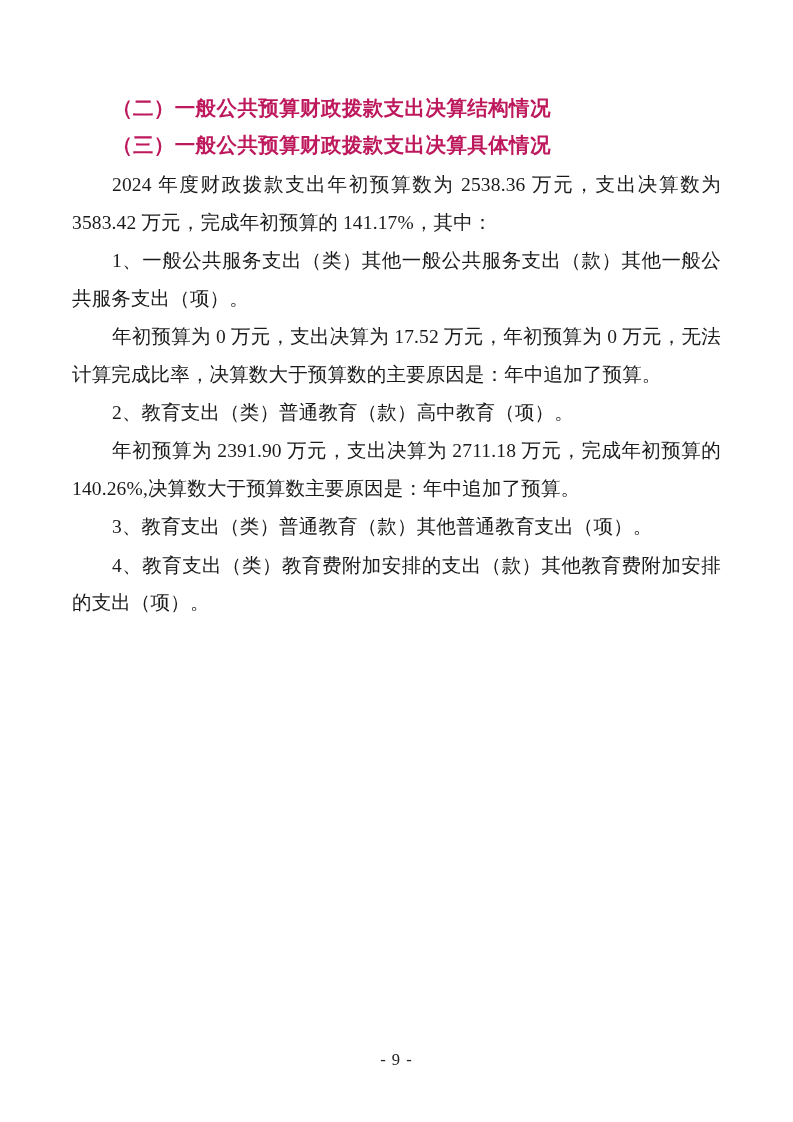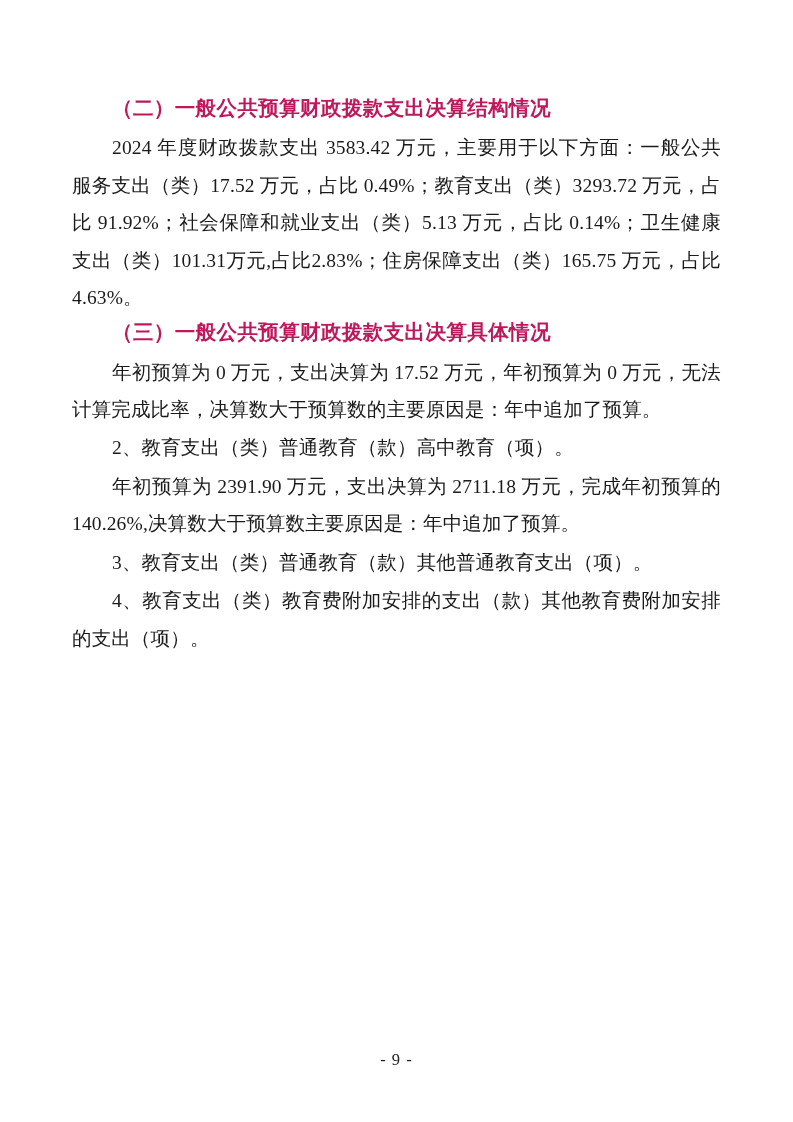--- a/index.html
+++ b/index.html
@@ -64,24 +64,25 @@
   }
 </style>
 </head>
 <body>
 
 <div class="page">
   <div class="doc-body">
 
     <h2 class="section-heading">（二）一般公共预算财政拨款支出决算结构情况</h2>
 
-    <p class="para">2024 年度财政拨款支出 3583.42 万元，主要用于以下方面：一般公共服务支出（类）17.52 万元，占比 0.49%；教育支出（类）3293.72 万元，占比 91.92%；社会保障和就业支出（类）5.13 万元，占比 0.14%；卫生健康支出（类）101.31万元,占比2.83%；住房保障支出（类）165.75 万元，占比 4.63%。</p>
 
     <h2 class="section-heading second">（三）一般公共预算财政拨款支出决算具体情况</h2>
 
+    <p class="para">2024 年度财政拨款支出年初预算数为 2538.36 万元，支出决算数为 3583.42 万元，完成年初预算的 141.17%，其中：</p>
+    <p class="para">1、一般公共服务支出（类）其他一般公共服务支出（款）其他一般公共服务支出（项）。</p>
     <p class="para">年初预算为 0 万元，支出决算为 17.52 万元，年初预算为 0 万元，无法计算完成比率，决算数大于预算数的主要原因是：年中追加了预算。</p>
     <p class="para">2、教育支出（类）普通教育（款）高中教育（项）。</p>
     <p class="para">年初预算为 2391.90 万元，支出决算为 2711.18 万元，完成年初预算的 140.26%,决算数大于预算数主要原因是：年中追加了预算。</p>
     <p class="para">3、教育支出（类）普通教育（款）其他普通教育支出（项）。</p>
     <p class="para">4、教育支出（类）教育费附加安排的支出（款）其他教育费附加安排的支出（项）。</p>
 
   </div>
 
   <div class="page-number">- 9 -</div>
 </div>

